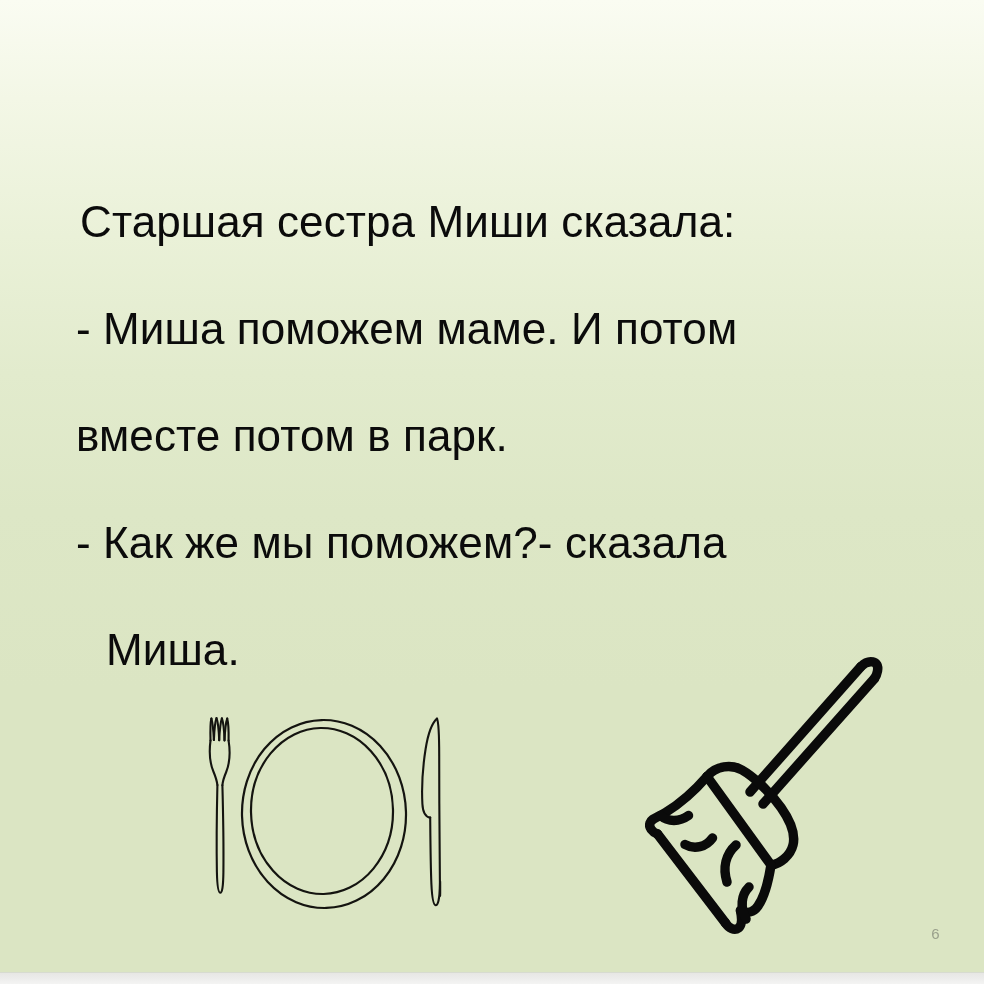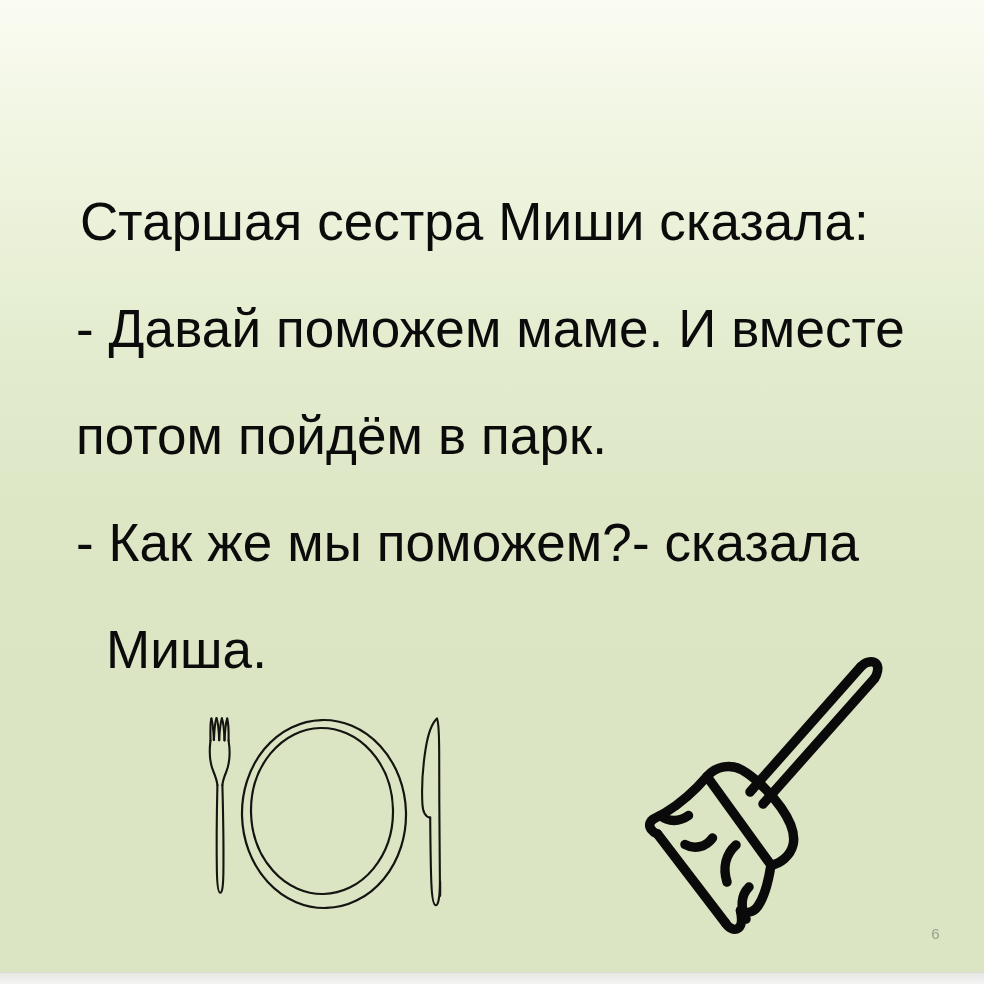--- a/index.html
+++ b/index.html
@@ -46,21 +46,21 @@
   
   #text-block {
     position: absolute;
     left: 72px;
     top: 168px;
     width: 912px;
   }
 
   .line {
     color: #0b0b0b;
-    font-size: 53px;
+    font-size: 44px;
     line-height: 107px;
     letter-spacing: 0.1px;
     white-space: nowrap;
   }
   .line.indent-hang   { padding-left: 8px; }
   .line.indent-dash   { padding-left: 4px; }
   .line.indent-deep   { padding-left: 34px; }
 
   
   #place-setting {
@@ -92,22 +92,22 @@
     letter-spacing: 0.5px;
   }
 </style>
 </head>
 <body>
 
 <div id="slide">
 
   <div id="text-block">
     <div class="line indent-hang">Старшая сестра Миши сказала:</div>
-    <div class="line indent-dash">- Давай поможем маме. И вместе</div>
-    <div class="line indent-dash">потом пойдём в парк.</div>
+    <div class="line indent-dash">- Миша поможем маме. И потом</div>
+    <div class="line indent-dash">вместе потом в парк.</div>
     <div class="line indent-dash">- Как же мы поможем?- сказала</div>
     <div class="line indent-deep">Миша.</div>
   </div>
 
   <div id="place-setting">
     <svg width="290" height="240" viewBox="0 0 290 240" fill="none" xmlns="http://www.w3.org/2000/svg">
 
       <g stroke="#141410" stroke-width="2.1" fill="none" stroke-linecap="round" stroke-linejoin="round">
 
         <path d="M14.5 46.5 C14.2 35.5 14.6 27.5 15.4 24.5"></path>

